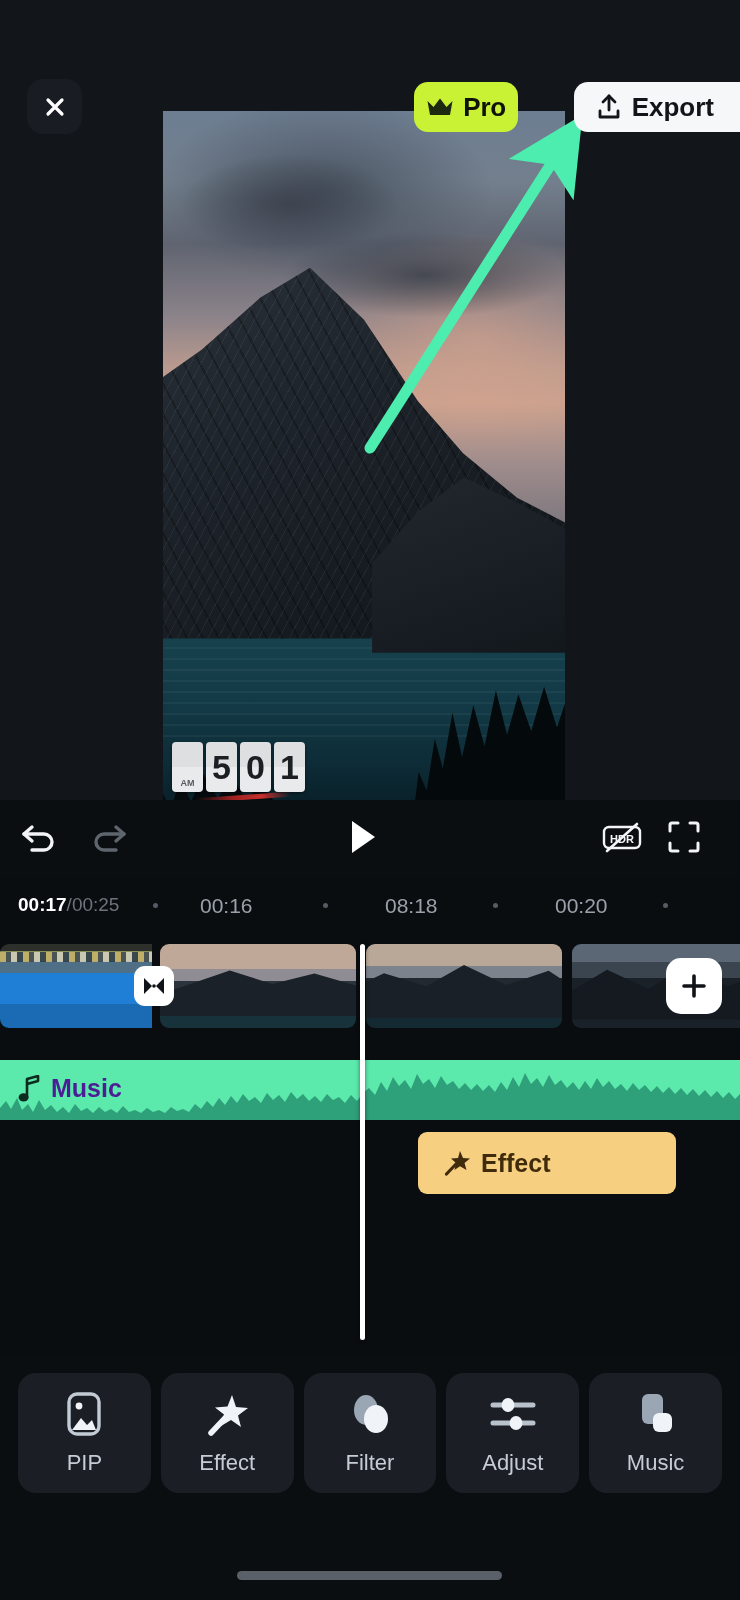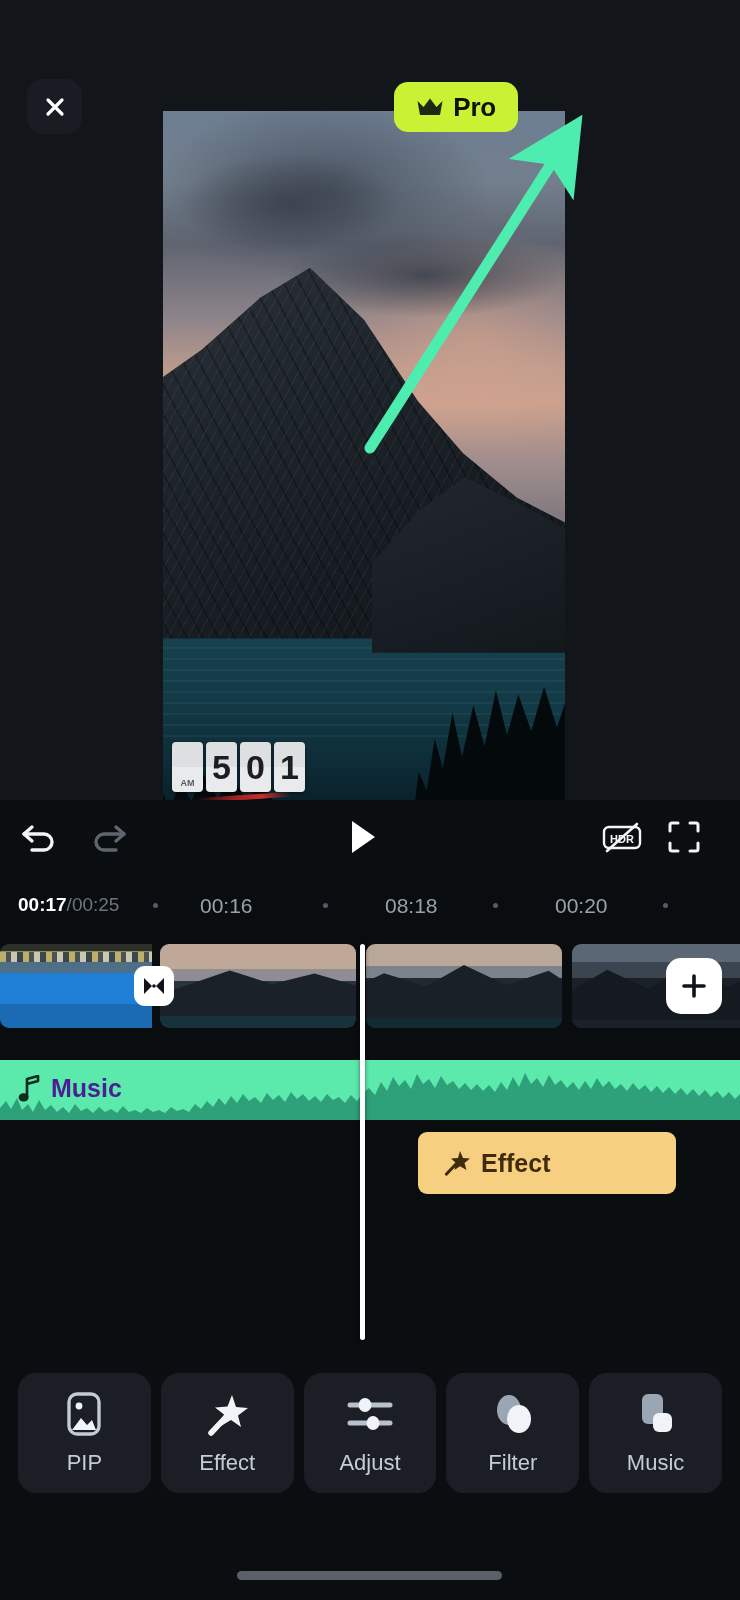--- a/index.html
+++ b/index.html
@@ -104,21 +104,21 @@
     font-size:9px; font-weight:700; align-items:flex-end;
     padding-bottom:4px; color:#55595f;
   }
 
   
   .arrow-svg { position:absolute; left:0; top:0; width:740px; height:800px; pointer-events:none; }
 
   
   .pro-badge {
     position:absolute; right:222px; top:82px;
-    height:50px; padding:0 22px; border-radius:14px;
+    height:50px; padding:0 12px; border-radius:14px;
     display:flex; align-items:center; gap:9px;
     background:#c9f234; cursor:pointer;
   }
   .pro-badge .label { color:#101208; font-size:26px; font-weight:700; letter-spacing:-.2px; }
   .export-btn {
     position:absolute; right:0px; top:82px;
     height:50px; padding:0 26px 0 22px; border-radius:14px 0 0 14px;
     display:flex; align-items:center; gap:10px;
     background:#f6f7f8; cursor:pointer;
   }
@@ -292,20 +292,28 @@
       <line x1="370" y1="448" x2="560" y2="150" stroke="#4dedb0" stroke-width="11" stroke-linecap="round" marker-end="url(#ah)"></line>
     </svg>
 
     <div class="pro-badge">
       <svg width="28" height="22" viewBox="0 0 28 22">
         <path d="M1.5 5 L7.5 11 L14 2.5 L20.5 11 L26.5 5 L24 19 L4 19 Z" fill="#1d2a10"></path>
       </svg>
       <span class="label">Pro</span>
     </div>
 
+    <div class="export-btn">
+      <svg width="26" height="28" viewBox="0 0 26 28">
+        <path d="M13 3 L13 17" stroke="#111418" stroke-width="2.8" stroke-linecap="round"></path>
+        <path d="M7 9 L13 3 L19 9" stroke="#111418" stroke-width="2.8" fill="none" stroke-linecap="round" stroke-linejoin="round"></path>
+        <path d="M4 18 L4 24 L22 24 L22 18" stroke="#111418" stroke-width="2.8" fill="none" stroke-linecap="round" stroke-linejoin="round"></path>
+      </svg>
+      <span class="label">Export</span>
+    </div>
   </div>
 
   <div class="controls">
     <div class="ctrl ctrl-undo">
       <svg width="40" height="34" viewBox="0 0 40 34">
         <path d="M12 7 L4 14 L12 21" stroke="#f2f4f6" stroke-width="3.4" fill="none" stroke-linecap="round" stroke-linejoin="round"></path>
         <path d="M4 14 L24 14 A8 8 0 0 1 24 30 L12 30" stroke="#f2f4f6" stroke-width="3.4" fill="none" stroke-linecap="round"></path>
       </svg>
     </div>
     <div class="ctrl ctrl-redo">
@@ -414,42 +422,42 @@
         <svg width="46" height="46" viewBox="0 0 46 46">
           <path d="M28 4 L32 16 L44 17 L34 24.5 L37 36 L27 29 L17 35 L20 23.5 L11 16.5 L23.5 15.5 Z" fill="#f0f4f8"></path>
           <path d="M23 25 L7 42" stroke="#f0f4f8" stroke-width="5.5" stroke-linecap="round"></path>
         </svg>
       </span>
       <span class="tlabel">Effect</span>
     </div>
 
     <div class="tool">
       <span class="ticon">
+        <svg width="46" height="44" viewBox="0 0 46 44">
+          <ellipse cx="19" cy="18" rx="12" ry="15" fill="#9aa6b3"></ellipse>
+          <ellipse cx="29" cy="27" rx="12" ry="14" fill="#f0f4f8"></ellipse>
+        </svg>
+      </span>
+      <span class="tlabel">Filter</span>
+    </div>
+
+    <div class="tool">
+      <span class="ticon">
         <svg width="46" height="40" viewBox="0 0 46 40">
           <path d="M3 11 L12 11 M24 11 L43 11" stroke="#b9c2cc" stroke-width="5" stroke-linecap="round"></path>
           <path d="M3 29 L20 29 M32 29 L43 29" stroke="#b9c2cc" stroke-width="5" stroke-linecap="round"></path>
           <ellipse cx="18" cy="11" rx="6.4" ry="7" fill="#f0f4f8"></ellipse>
           <ellipse cx="26" cy="29" rx="6.4" ry="7" fill="#f0f4f8"></ellipse>
         </svg>
       </span>
       <span class="tlabel">Adjust</span>
     </div>
 
     <div class="tool">
       <span class="ticon">
-        <svg width="46" height="44" viewBox="0 0 46 44">
-          <ellipse cx="19" cy="18" rx="12" ry="15" fill="#9aa6b3"></ellipse>
-          <ellipse cx="29" cy="27" rx="12" ry="14" fill="#f0f4f8"></ellipse>
-        </svg>
-      </span>
-      <span class="tlabel">Filter</span>
-    </div>
-
-    <div class="tool">
-      <span class="ticon">
         <svg width="46" height="46" viewBox="0 0 46 46">
           <rect x="9" y="3" width="21" height="30" rx="6" fill="#9aa6b3"></rect>
           <rect x="20" y="22" width="19" height="19" rx="6" fill="#f0f4f8"></rect>
         </svg>
       </span>
       <span class="tlabel">Music</span>
     </div>
   </div>
 
   <div class="home-indicator"></div>

